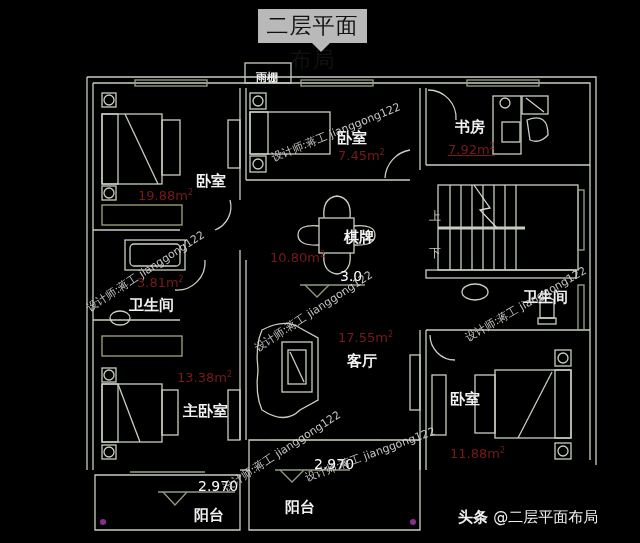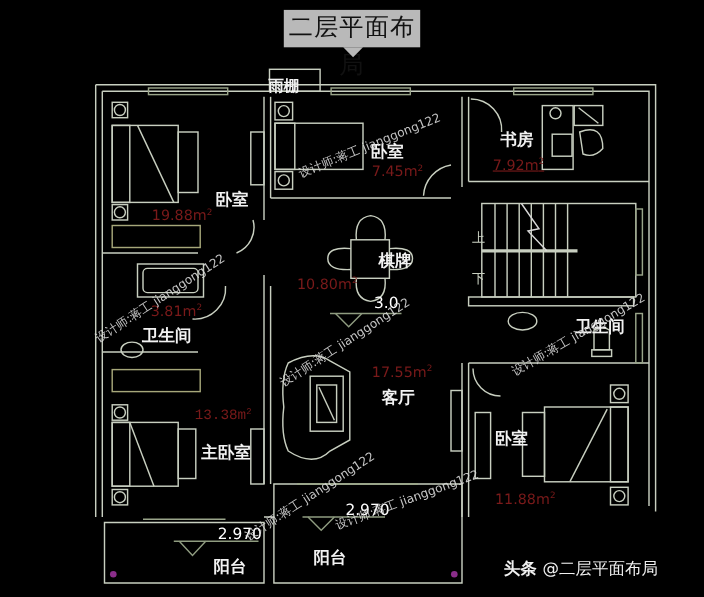--- a/index.html
+++ b/index.html
@@ -1,17 +1,17 @@
 <!DOCTYPE html>
 <html><head>
   <meta charset="utf-8">
   <style>
     html, body { margin:0; padding:0; background:#000; }
     body { width:640px; height:543px; position:relative; overflow:hidden; font-family:"DejaVu Sans", sans-serif; }
-    .title-banner { position:absolute; left:258px; top:9px; width:124px; height:34px; background:#b9b9b9; color:#111; font-size:22px; line-height:34px; text-align:center; letter-spacing:1px; }
+    .title-banner { position:absolute; left:258px; top:9px; width:109px; height:34px; background:#b9b9b9; color:#111; font-size:22px; line-height:34px; text-align:center; letter-spacing:1px; }
     .title-pointer { position:absolute; left:312px; top:43px; width:0; height:0; border-left:9px solid transparent; border-right:9px solid transparent; border-top:9px solid #b9b9b9; }
     svg.plan { position:absolute; left:0; top:0; }
     .room-label { position:absolute; color:#f2f2f2; font-size:15px; font-weight:bold; white-space:nowrap; }
     .area { position:absolute; color:#7a1a1a; font-size:13px; white-space:nowrap; font-family:"DejaVu Sans", sans-serif; }
     .area sup { font-size:8px; }
     .dim { position:absolute; color:#ffffff; font-size:14px; white-space:nowrap; }
     .wm { position:absolute; color:#d9d9d9; font-size:11px; white-space:nowrap; transform-origin:left bottom; opacity:0.9; }
     .footer { position:absolute; left:458px; top:508px; color:#f0f0f0; font-size:15px; font-weight:bold; white-space:nowrap; }
     .footer .handle { font-weight:normal; }
   </style>
@@ -151,21 +151,21 @@
     <path d="M305 285 L317 297 L329 285" stroke="#8f9c80"></path>
     <line x1="300" y1="285" x2="365" y2="285" stroke="#8f9c80"></line>
 
     <rect x="578" y="190" width="6" height="60" stroke="#9aa58a"></rect>
     <rect x="578" y="285" width="6" height="45" stroke="#9aa58a"></rect>
   </g>
   <circle cx="103" cy="522" r="3" fill="#8a2d8a"></circle>
   <circle cx="413" cy="522" r="3" fill="#8a2d8a"></circle>
 </svg>
 
-<div class="room-label" style="left:244px;top:70px;font-size:14px;">雨棚</div>
+<div class="room-label" style="left:256px;top:70px;font-size:11px;">雨棚</div>
 
 <div class="room-label" style="left:196px;top:172px;">卧室</div>
 <div class="area" style="left:138px;top:188px;"><span>19.88m</span><sup>2</sup></div>
 
 <div class="room-label" style="left:337px;top:129px;">卧室</div>
 <div class="area" style="left:338px;top:148px;"><span>7.45m</span><sup>2</sup></div>
 
 <div class="room-label" style="left:455px;top:118px;">书房</div>
 <div class="area" style="left:448px;top:142px;text-decoration:underline;"><span>7.92m</span><sup>2</sup></div>
 
@@ -178,21 +178,21 @@
 <div class="dim" style="left:340px;top:268px;">3.0</div>
 
 <div class="room-label" style="left:523px;top:288px;">卫生间</div>
 
 <div class="room-label" style="left:429px;top:208px;font-size:12px;font-weight:normal;color:#c8cfc0;">上</div>
 <div class="room-label" style="left:429px;top:245px;font-size:12px;font-weight:normal;color:#c8cfc0;">下</div>
 
 <div class="area" style="left:338px;top:330px;text-align:right;"><span>17.55m</span><sup>2</sup></div>
 <div class="room-label" style="left:347px;top:352px;">客厅</div>
 
-<div class="area" style="left:177px;top:370px;font-family:Liberation Mono, monospace;"><span>13.38m</span><sup>2</sup></div>
+<div class="area" style="left:177px;top:370px;"><span>13.38m</span><sup>2</sup></div>
 <div class="room-label" style="left:183px;top:402px;">主卧室</div>
 
 <div class="room-label" style="left:450px;top:390px;">卧室</div>
 <div class="area" style="left:450px;top:446px;"><span>11.88m</span><sup>2</sup></div>
 
 <div class="dim" style="left:198px;top:478px;">2.970</div>
 <div class="room-label" style="left:194px;top:506px;">阳台</div>
 
 <div class="dim" style="left:314px;top:456px;">2.970</div>
 <div class="room-label" style="left:285px;top:498px;">阳台</div>

